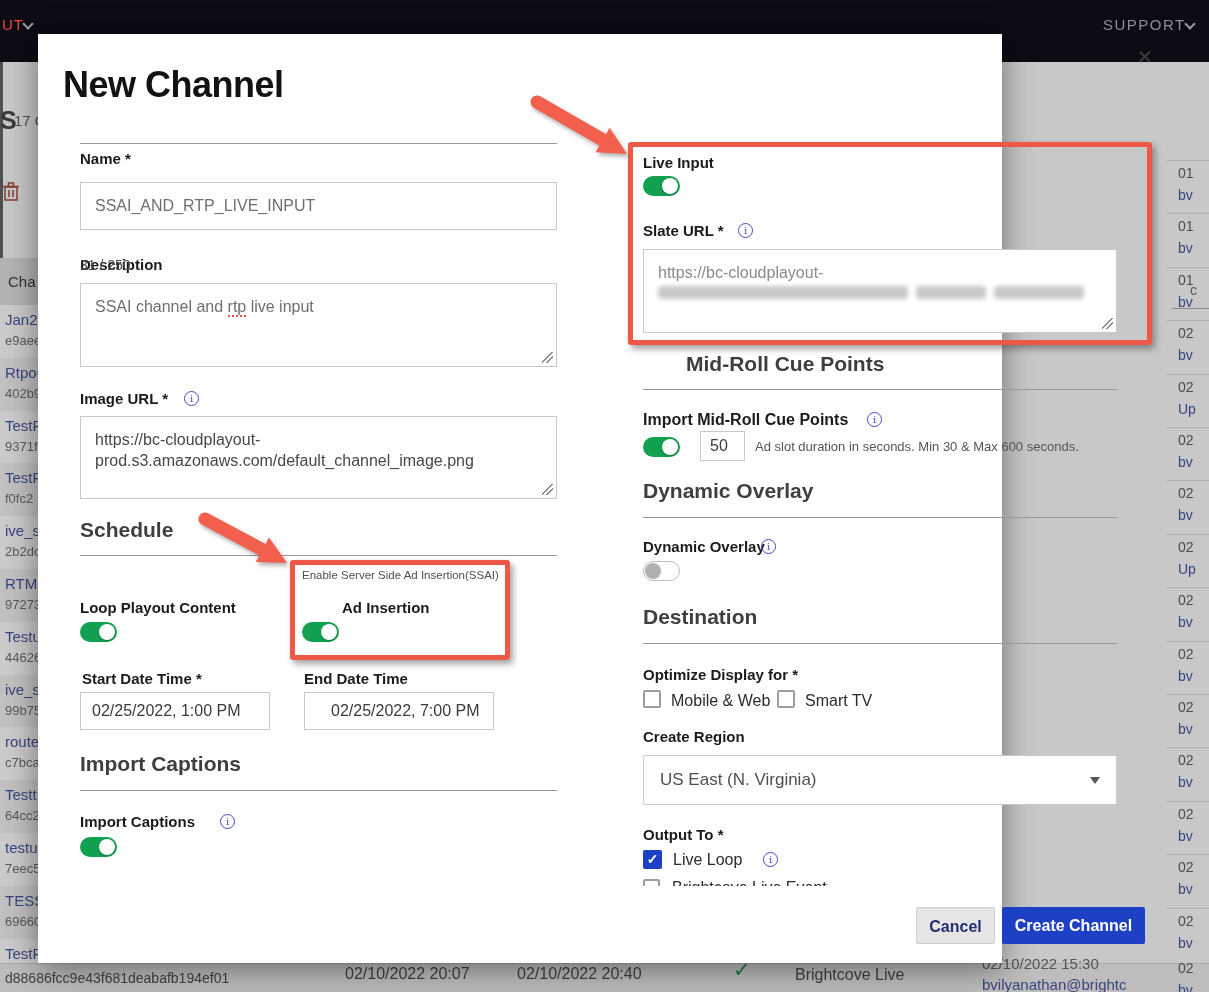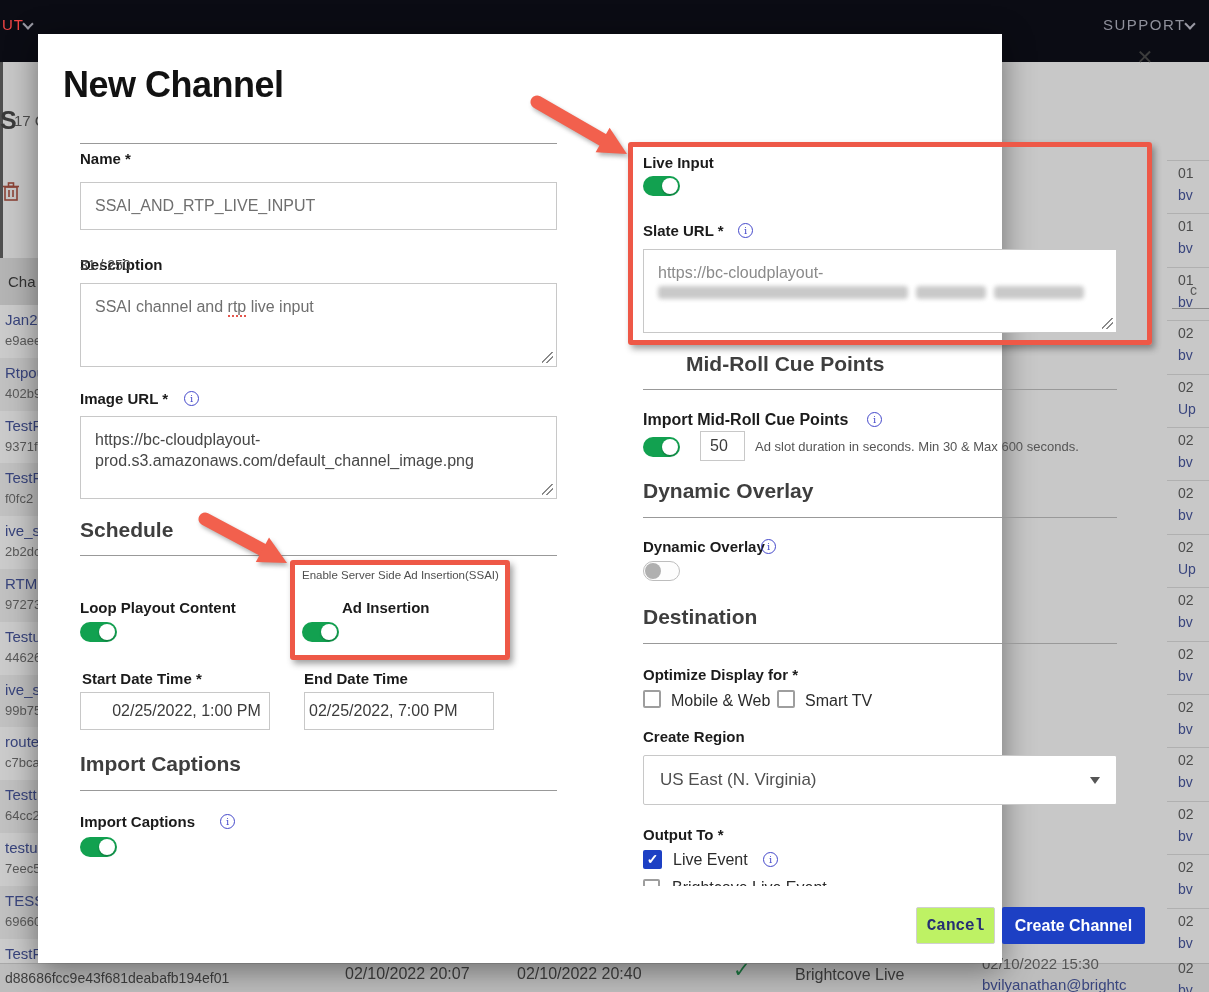--- a/index.html
+++ b/index.html
@@ -71,21 +71,21 @@
   .note { position:absolute; font-size:11.5px; color:#4f4f4f; white-space:nowrap; }
   .help { position:absolute; font-size:13px; color:#555; white-space:nowrap; }
   .select { position:absolute; border:1px solid #c8c8c8; border-radius:2px; background:#fff; font-size:17px; color:#4f4f4f; line-height:48px; padding-left:16px; cursor:pointer; }
   .caret-icon { position:absolute; right:16px; top:21px; width:0; height:0; border-left:5px solid transparent; border-right:5px solid transparent; border-top:7px solid #555; }
   .blurline { position:absolute; display:flex; gap:8px; filter:blur(2px); }
   .blurline span { height:13px; background:#c9c9c9; border-radius:4px; display:inline-block; }
   .clipped-row { position:absolute; left:605px; top:845px; width:300px; height:7px; overflow:hidden; }
   .clipped-row .cbox { top:0; left:0; width:17px; height:17px; }
   .clipped-row .cb-lbl { left:29px; top:0; }
   .btn { position:absolute; height:37px; border-radius:2px; font-size:16px; font-weight:bold; text-align:center; line-height:37px; cursor:pointer; }
-  .btn.cancel { width:79px; background:#bef264; color:#262e73; border:1px solid #d0d0d0;font-family:Liberation Mono, monospace; }
+  .btn.cancel { width:79px; background:#e5e5e5; color:#262e73; border:1px solid #d0d0d0; }
   .btn.create { width:143px; background:#1d40c4; color:#fff; }
 
   
   #annot { position:absolute; inset:0; z-index:50; pointer-events:none; }
   .ann-box { position:absolute; border:5px solid #ee5847; border-radius:3px; box-shadow:3px 4px 6px rgba(50,50,50,0.45); }
   #arrow-svg { position:absolute; inset:0; filter:drop-shadow(2px 3px 2px rgba(60,60,60,0.4)); }
 </style>
 </head>
 <body>
 
@@ -275,23 +275,23 @@
   <span class="sec-h" style="left:42px; top:484px;">Schedule</span>
   <div class="divider" style="left:42px; top:521px; width:477px;"></div>
 
   <span class="note" style="left:264px; top:535px;">Enable Server Side Ad Insertion(SSAI)</span>
   <span class="lbl" style="left:42px; top:565px;">Loop Playout Content</span>
   <span class="lbl" style="left:264px; top:565px;margin-left:40px;">Ad Insertion</span>
   <span class="toggle on" style="left:42px; top:588px;"></span>
   <span class="toggle on" style="left:264px; top:588px;"></span>
 
   <span class="lbl" style="left:44px; top:636px;">Start Date Time *</span>
-  <div class="fld oneline" style="left:42px; top:658px; width:190px; height:38px; line-height:36px; color:#3b3b3b; padding-left:23px;text-align:center;">02/25/2022, 1:00 PM</div>
+  <div class="fld oneline" style="left:42px; top:658px; width:190px; height:38px; line-height:36px; color:#3b3b3b; padding-left:11px;">02/25/2022, 1:00 PM</div>
   <span class="lbl" style="left:266px; top:636px;">End Date Time</span>
-  <div class="fld oneline" style="left:266px; top:658px; width:190px; height:38px; line-height:36px; color:#3b3b3b; padding-left:4px;">02/25/2022, 7:00 PM</div>
+  <div class="fld oneline" style="left:266px; top:658px; width:190px; height:38px; line-height:36px; color:#3b3b3b; padding-left:26px;">02/25/2022, 7:00 PM</div>
 
   <span class="sec-h" style="left:42px; top:718px;">Import Captions</span>
   <div class="divider" style="left:42px; top:756px; width:477px;"></div>
   <span class="lbl" style="left:42px; top:779px;">Import Captions</span>
   <span class="info-icon" style="left:182px; top:780px;"></span>
   <span class="toggle on" style="left:42px; top:803px;"></span>
 
   <div class="divider" style="left:605px; top:112px; width:474px;"></div>
   <span class="lbl" style="left:605px; top:120px;">Live Input</span>
   <span class="toggle on" style="left:605px; top:142px;"></span>
@@ -331,21 +331,21 @@
   <span class="cb-lbl" style="left:767px; top:658px;">Smart TV</span>
 
   <span class="lbl" style="left:605px; top:694px;">Create Region</span>
   <div class="select" style="left:605px; top:721px; width:474px; height:50px;">
     <span>US East (N. Virginia)</span>
     <span class="caret-icon"></span>
   </div>
 
   <span class="lbl" style="left:605px; top:792px;">Output To *</span>
   <span class="cbox checked" style="left:605px; top:816px;"></span>
-  <span class="cb-lbl" style="left:635px; top:817px;">Live Event</span>
+  <span class="cb-lbl" style="left:635px; top:817px;">Live Loop</span>
   <span class="info-icon" style="left:725px; top:818px;"></span>
 
   <div class="clipped-row">
     <span class="cbox"></span>
     <span class="cb-lbl">Brightcove Live Event</span>
   </div>
 
   <div class="btn cancel" style="left:878px; top:873px;">Cancel</div>
   <div class="btn create" style="left:964px; top:873px;">Create Channel</div>
 </div>

